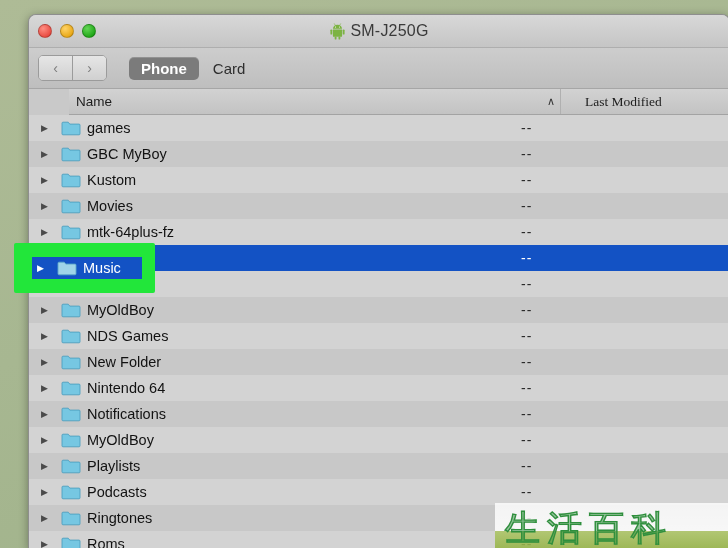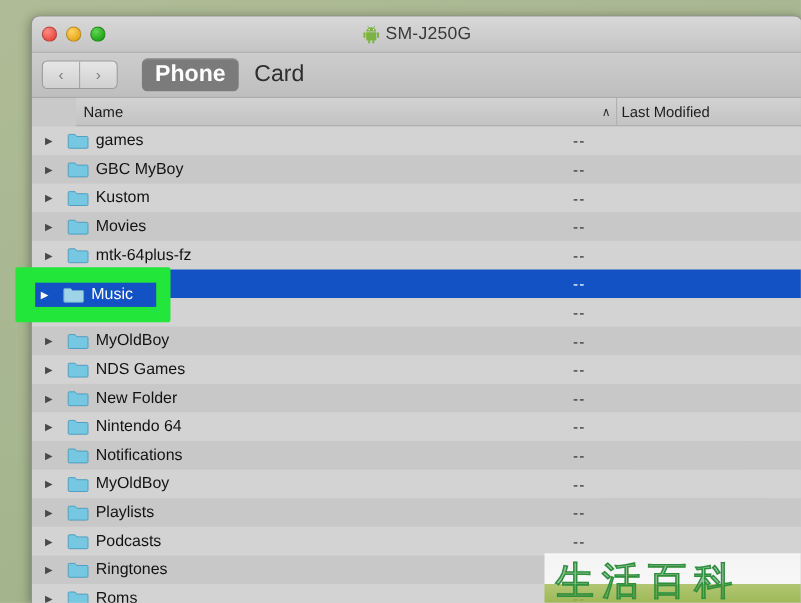--- a/index.html
+++ b/index.html
@@ -102,21 +102,21 @@
     align-items: center;
     justify-content: center;
     color: #7d7d7d;
     font-size: 14px;
     background: linear-gradient(to bottom, #e6e6e6, #d0d0d0);
   }
   .navbtn.back { border-right: 1px solid #9b9b9b; }
 
   .seg-tabs { display: flex; align-items: center; gap: 2px; margin-left: 8px; }
   .seg-tab {
-    font-size: 21px;
+    font-size: 15px;
     padding: 3px 12px;
     border-radius: 5px;
     color: #2e2e2e;
   }
   .seg-tab.active {
     background: #7b7b7b;
     color: #ffffff;
     font-weight: bold;
     box-shadow: inset 0 1px 0 rgba(255,255,255,0.18);
   }
@@ -135,25 +135,26 @@
   }
   #col-name { padding-left: 7px; flex: 0 0 466px; }
   #sort-indicator {
     flex: 0 0 18px;
     text-align: center;
     font-size: 11px;
     color: #333;
   }
   #col-modified {
     flex: 1;
-    padding-left: 4px;
+    padding-left: 24px;
     border-left: 1px solid #b0b0b0;
     height: 100%;
     display: flex;
     align-items: center;
+    font-family: Liberation Serif, serif;
   }
 
   
   #file-list {
     position: relative;
     height: 437px;
     background: #d0d0d0;
     overflow: hidden;
   }
   .row {

